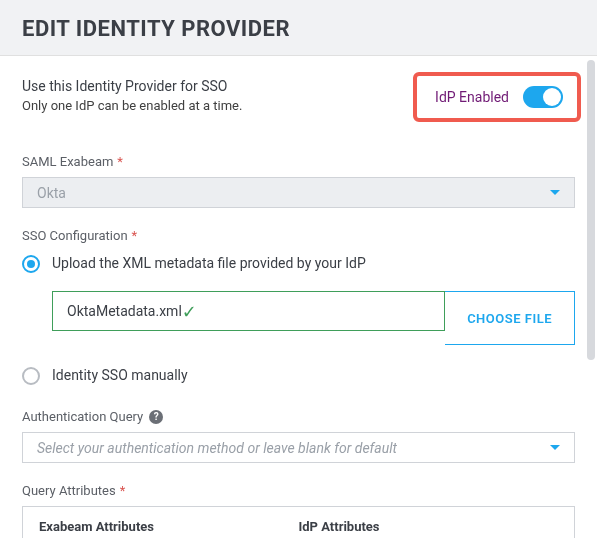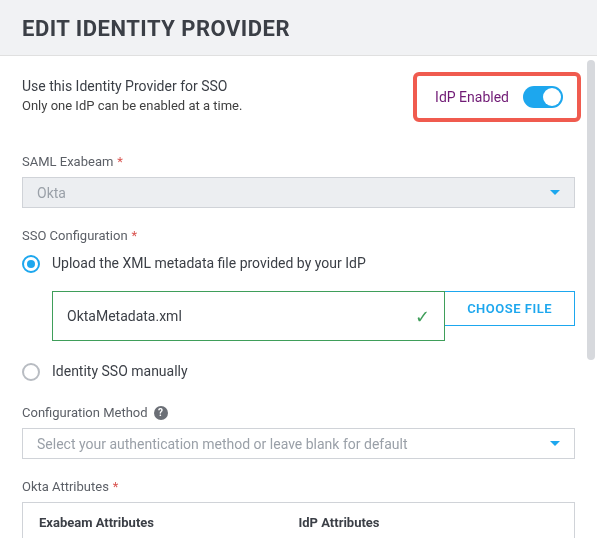--- a/index.html
+++ b/index.html
@@ -106,20 +106,21 @@
     align-items: center;
     justify-content: space-between;
     padding: 0 14px;
     color: #9aa0a8;
     font-size: 14px;
     cursor: pointer;
   }
   .select-box.enabled {
     background: #fff;
     color: #9aa0a8;
+    font-style: italic;
   }
   .caret {
     width: 0; height: 0;
     border-left: 5px solid transparent;
     border-right: 5px solid transparent;
     border-top: 5px solid #1da7ee;
   }
   .radio-row {
     display: flex;
     gap: 12px;
@@ -152,35 +153,34 @@
     font-size: 14px;
     color: #3b3f46;
   }
   .file-row {
     display: flex;
     margin-left: 30px;
     margin-bottom: 18px;
   }
   .file-display {
     flex: 1;
-    height: 50px;
+    height: 40px;
     border: 1px solid #3f9e5a;
     display: flex;
     align-items: center;
-    justify-content: space-between;
     padding: 0 14px;
     font-size: 14px;
     color: #3b3f46;
   }
   .check {
     color: #3f9e5a;
     font-size: 18px;
   }
   .choose-btn {
-    height: 35px;
+    height: 54px;
     border: 1px solid #1da7ee;
     border-left: none;
     padding: 0 22px;
     display: flex;
     align-items: center;
     color: #1da7ee;
     font-size: 13px;
     font-weight: 600;
     letter-spacing: 0.5px;
     cursor: pointer;
@@ -263,32 +263,32 @@
     </div>
 
     <div class="radio-row" style="margin-bottom:4px;">
       <div class="radio"></div>
       <div class="radio-label">Identity SSO manually</div>
     </div>
   </div>
 
   <div class="field-group">
     <div class="field-label">
-      <span>Configuration Method</span>
+      <span>Authentication Query</span>
       <span class="help-icon">?</span>
     </div>
     <div class="select-box enabled">
       <span>Select your authentication method or leave blank for default</span>
       <span class="caret"></span>
     </div>
   </div>
 
   <div class="field-group" style="margin-bottom:0;">
     <div class="field-label">
-      <span>Okta Attributes</span>
+      <span>Query Attributes</span>
         <span class="req">*</span>
     </div>
     <div class="attr-table">
       <div class="attr-header">
         <div class="attr-col">Exabeam Attributes</div>
         <div class="attr-col">IdP Attributes</div>
       </div>
     </div>
   </div>
 

